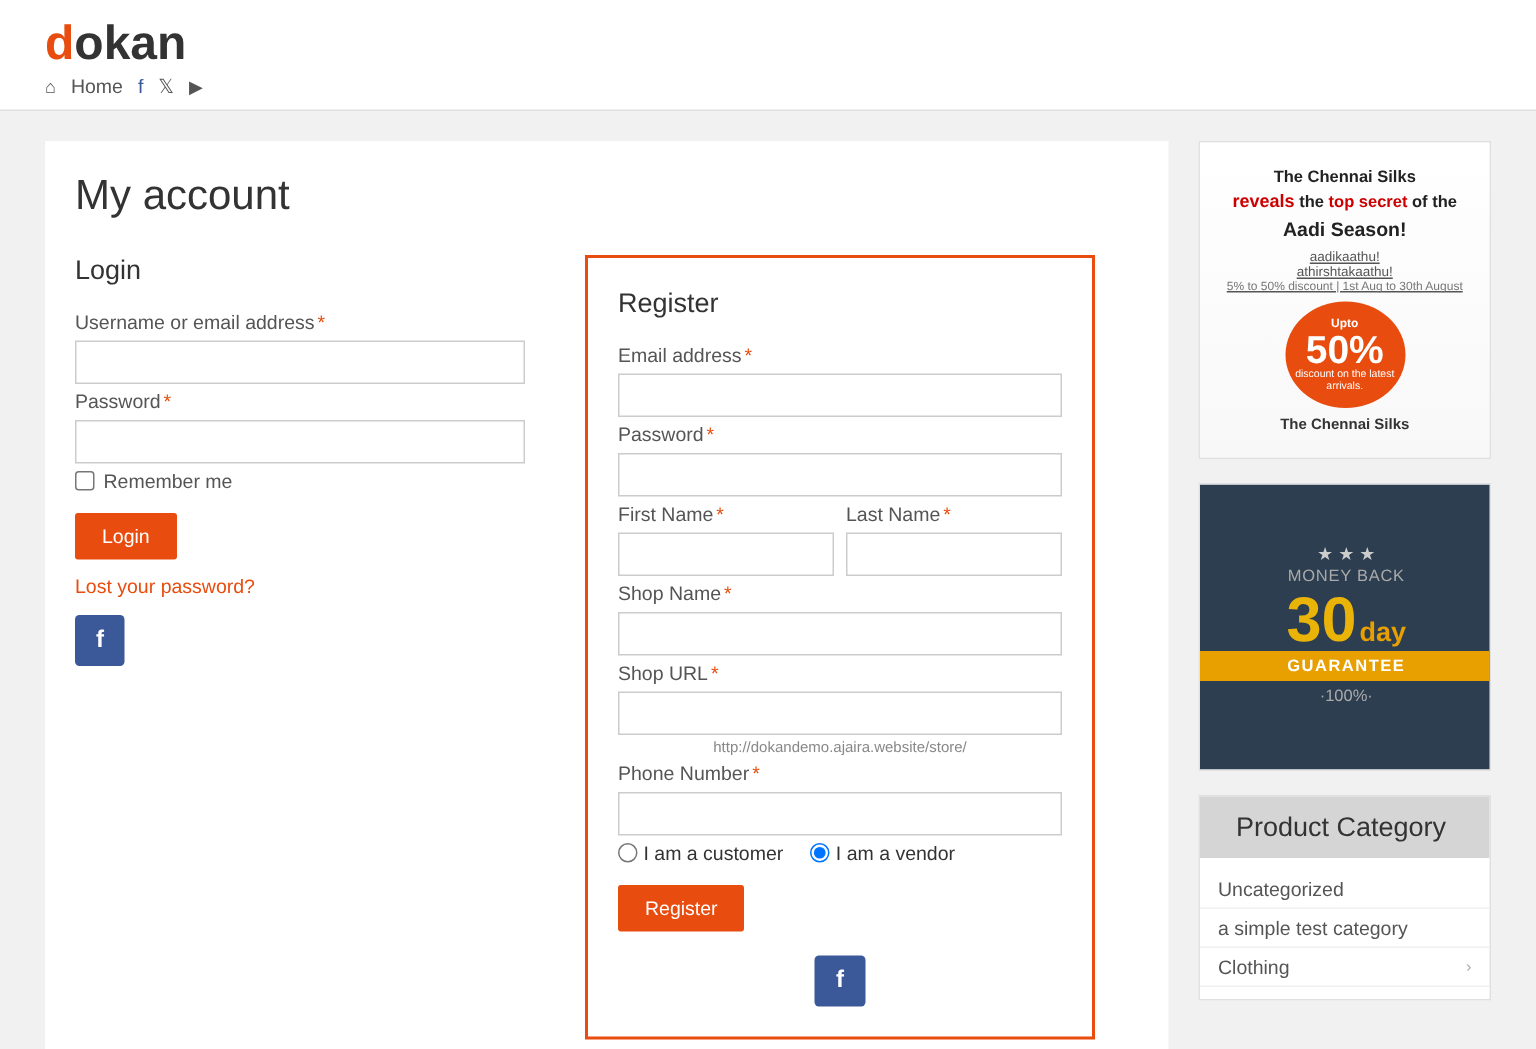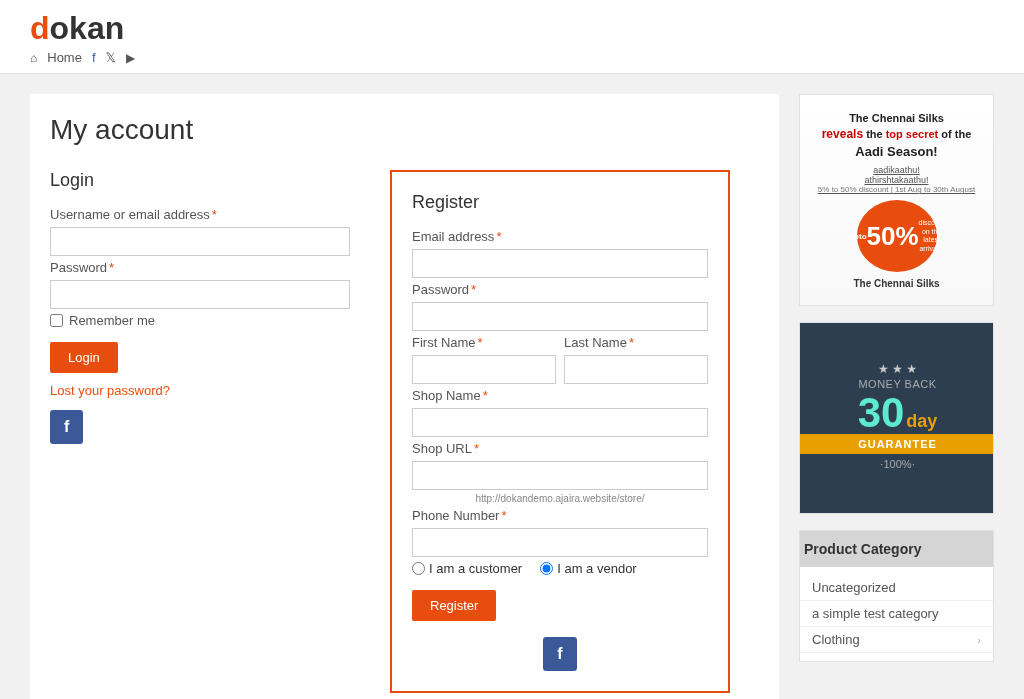--- a/index.html
+++ b/index.html
@@ -231,23 +231,23 @@
       width: 100%;
     }
     
     .product-category-widget {
       background: #fff;
       border: 1px solid #e0e0e0;
       margin-top: 16px;
     }
     .widget-title {
       background: #d5d5d5;
-      padding: 10px 4px;
-      font-size: 14px;
-      font-weight: bold;
+      padding: 10px 24px;
+      font-size: 18px;
+      font-weight: normal;
       color: #333;
     }
     .widget-list {
       list-style: none;
       padding: 8px 0;
     }
     .widget-list li {
       padding: 5px 12px;
       font-size: 13px;
       color: #555;
@@ -408,38 +408,38 @@
           <span style="font-size:11px;"> the </span>
           <span style="color:#c00; font-weight:900;">top secret</span>
           <span> of the</span><br>
           <span style="font-size:13px; font-weight:900;">Aadi Season!</span>
         </div>
         <div style="font-size:9px; color:#555; text-align:center; margin-bottom:6px;text-decoration:underline;">
           <div>aadikaathu!</div>
           <div>athirshtakaathu!</div>
           <div style="font-size:8px; color:#777;">5% to 50% discount | 1st Aug to 30th August</div>
         </div>
-        <div style="background:#e84c0e; border-radius:50%; width:80px; height:80px; display:flex; flex-direction:row; align-items:center; justify-content:center; margin-bottom:4px;">
+        <div style="background:#e84c0e; border-radius:50%; width:80px; height:80px; display:flex; flex-direction:column; align-items:center; justify-content:center; margin-bottom:4px;">
           <div style="font-size:8px; color:#fff; font-weight:bold;">Upto</div>
           <div style="font-size:26px; font-weight:900; color:#fff; line-height:1;">50%</div>
           <div style="font-size:7px; color:#fff; text-align:center; line-height:1.2;">discount on the latest arrivals.</div>
         </div>
         <div style="font-size:10px; color:#333; font-weight:bold; margin-top:2px;">The Chennai Silks</div>
       </div>
     </div>
 
     <div class="sidebar-ad">
       <div class="guarantee-badge" style="flex-direction:column;">
         <div class="guarantee-inner">
           <div class="star-top">★ ★ ★</div>
           <div style="font-size:11px; color:#aaa; text-align:center; letter-spacing:0.5px; margin-bottom:2px; text-transform:uppercase;">
             <span>MONEY BACK</span>
           </div>
           <div style="display:flex; align-items:baseline; justify-content:center;">
-            <span style="font-size:42px; font-weight:900; color:#5eead4; line-height:1;">30</span>
+            <span style="font-size:42px; font-weight:900; color:#eab308; line-height:1;">30</span>
             <span style="font-size:18px; font-weight:bold; color:#e8a000; margin-left:2px;">day</span>
           </div>
         </div>
         <div class="guarantee-banner">GUARANTEE</div>
         <div style="font-size:11px; color:#aaa; text-align:center; padding:4px 0;">·100%·</div>
       </div>
     </div>
 
     <div class="product-category-widget">
       <div class="widget-title">Product Category</div>

